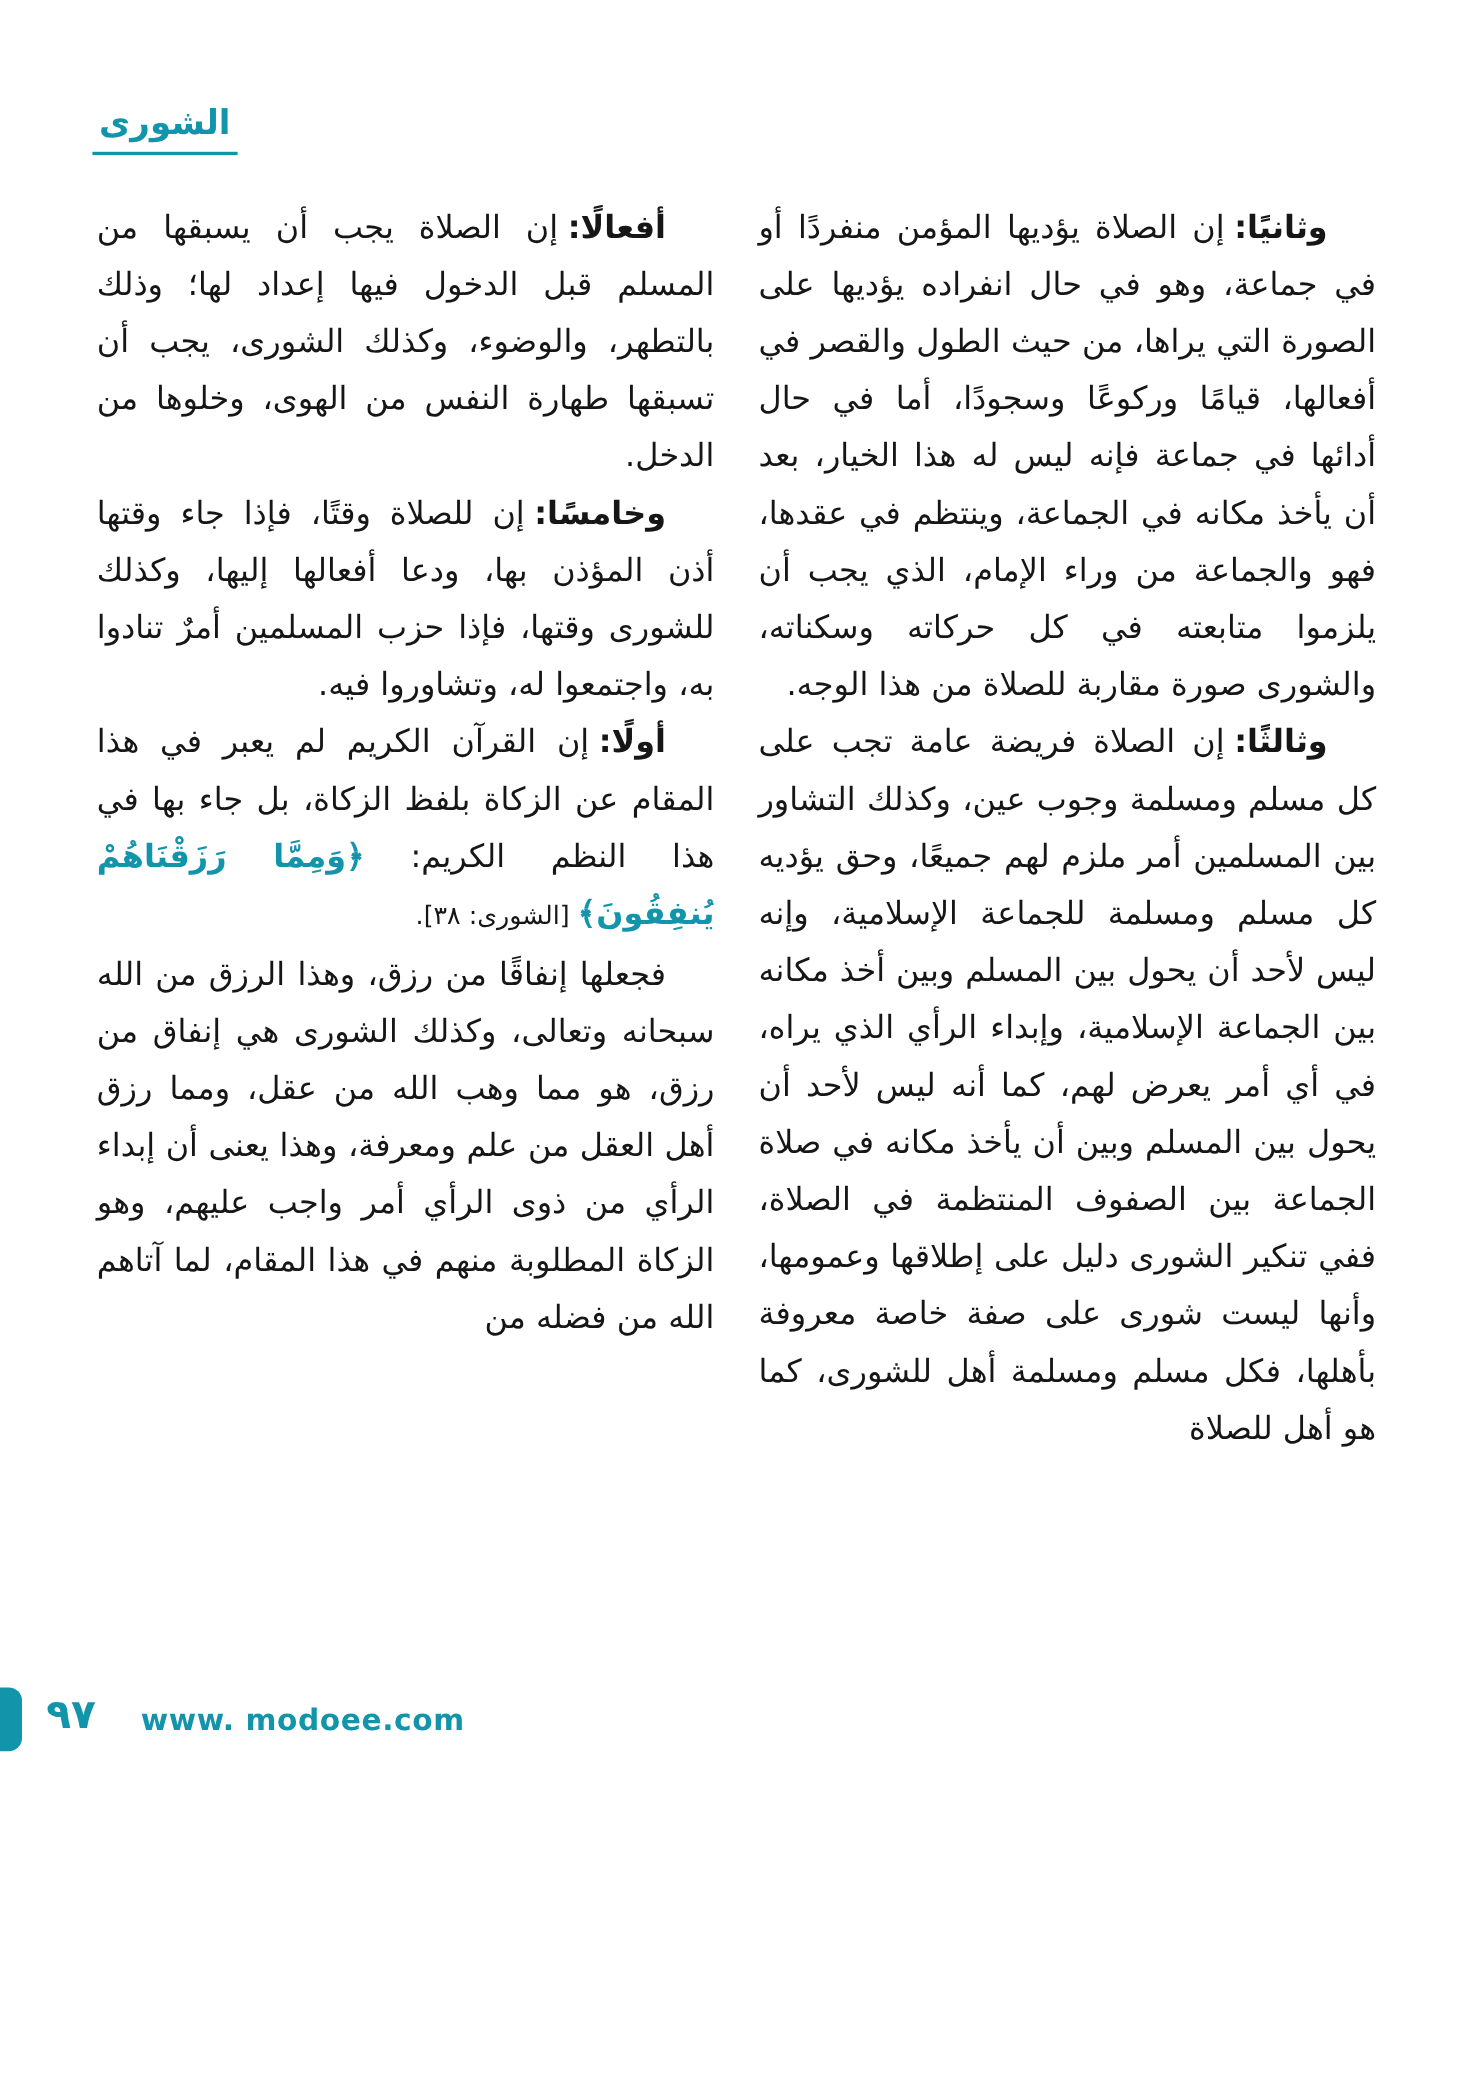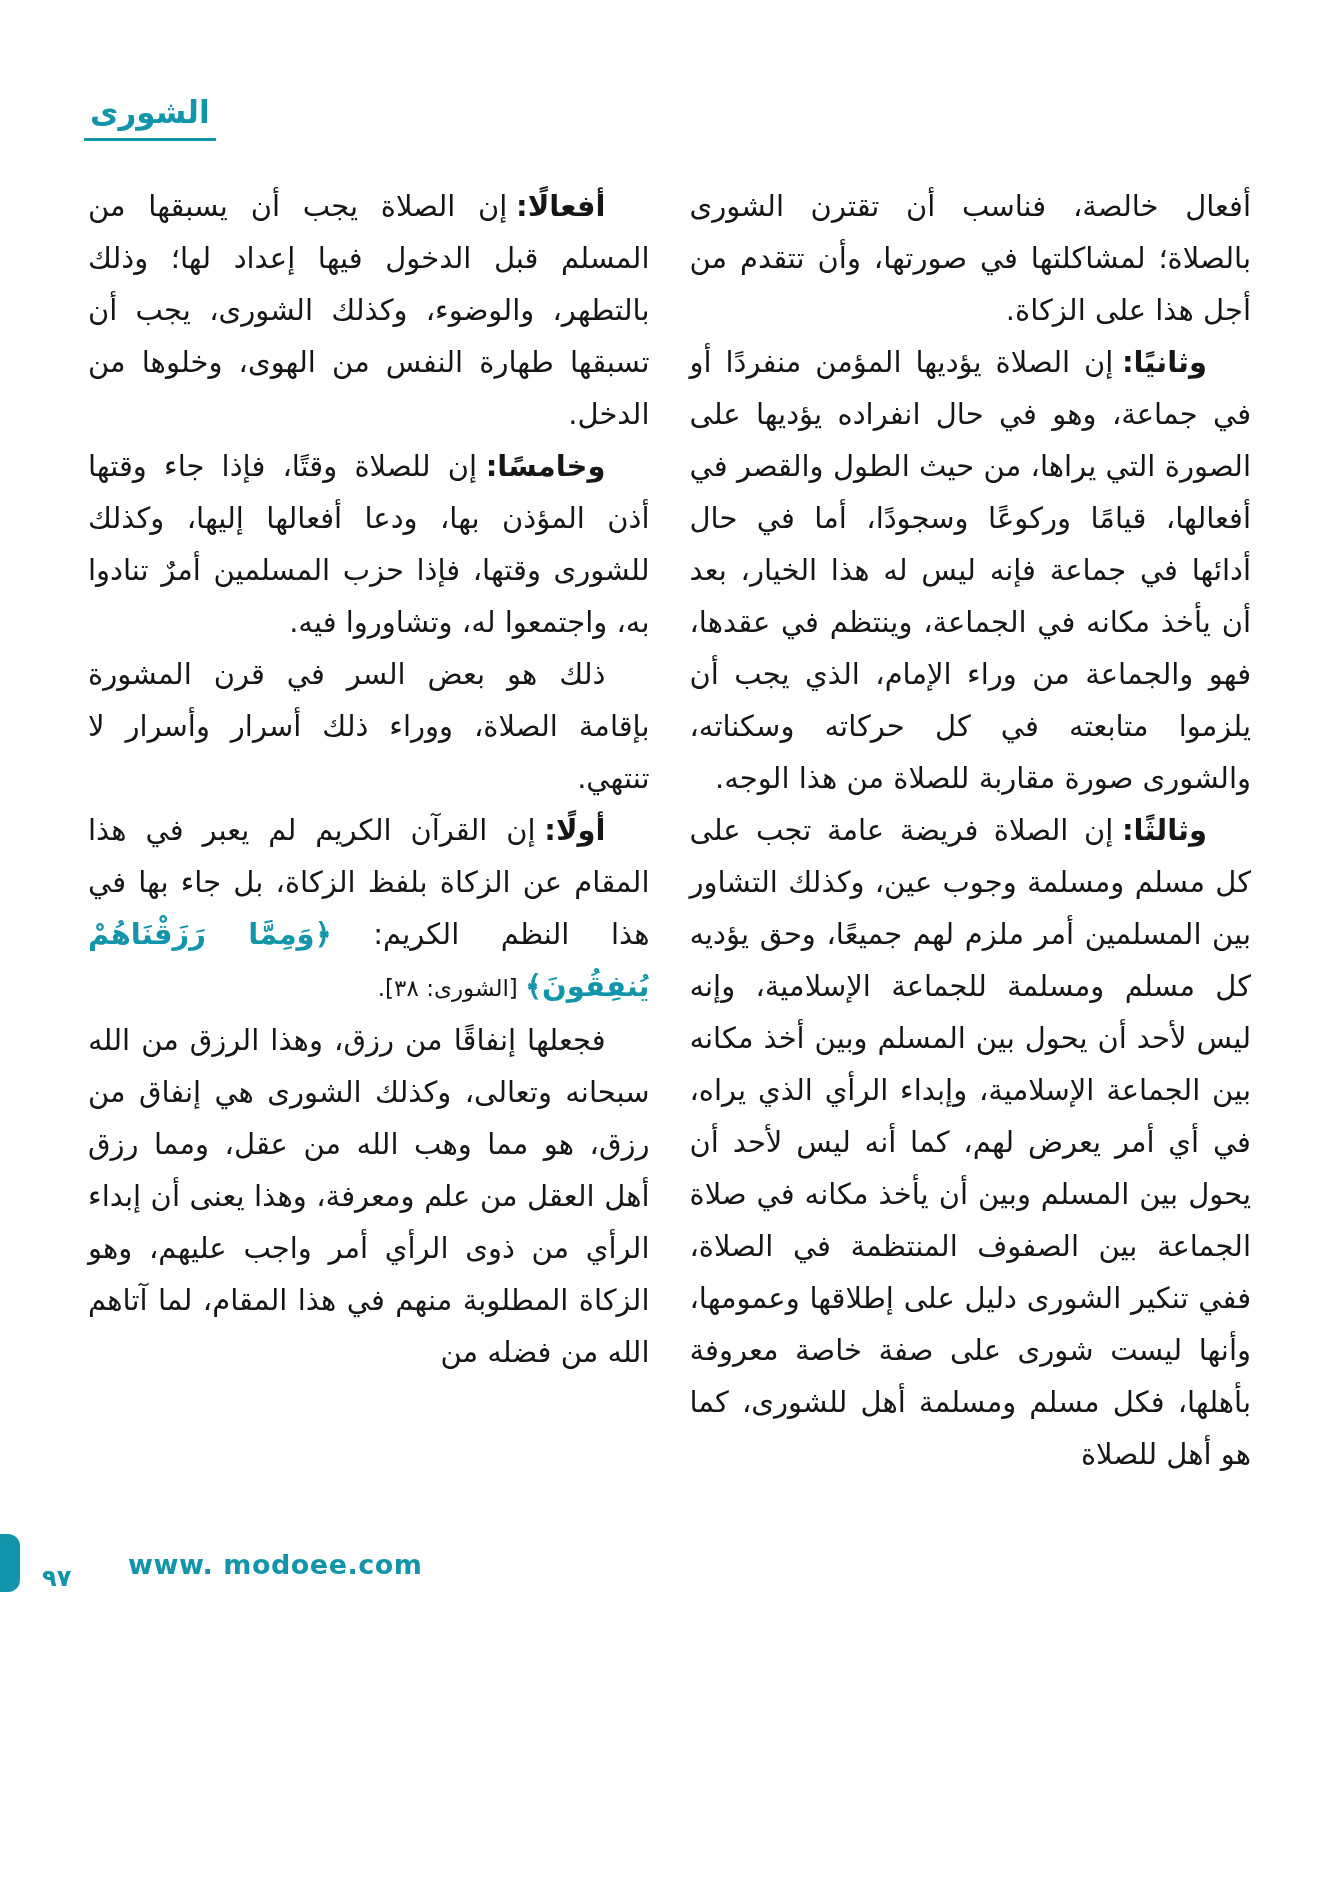--- a/index.html
+++ b/index.html
@@ -28,48 +28,46 @@
   .para.indent { text-indent:44px; }
   .lead { font-weight:bold; margin-inline-end:0.3em; }
   .verse { color:var(--verse); font-weight:bold; }
   .ref { font-size:23px; }
   
   .footer-bar {
     position:absolute; left:0; bottom:34px; width:20px; height:58px;
     background:var(--accent); border-radius:0 12px 12px 0;
   }
   .page-number {
-    position:absolute; left:42px; bottom:34px;
-    color:var(--accent); font-size:24px; font-weight:bold; direction:rtl;
+    position:absolute; left:42px; bottom:46px;
+    color:var(--accent); font-size:37px; font-weight:bold; direction:rtl;
   }
   .website {
     position:absolute; left:128px; bottom:46px;
     color:var(--accent); font-size:27px; font-weight:bold; direction:ltr;
     letter-spacing:0.5px;
   }
 </style>
 </head>
 <body>
 
 <div class="page">
 
   <div class="running-head">الشورى</div>
 
   <main class="columns">
 
     <section class="col">
-      <p class="para"><span>أفعال خالصة، فناسب أن تقترن الشورى بالصلاة؛ لمشاكلتها في صورتها، وأن تتقدم من أجل هذا على الزكاة.</span></p>
       <p class="para indent"><span class="lead">وثانيًا:</span><span>إن الصلاة يؤديها المؤمن منفردًا أو في جماعة، وهو في حال انفراده يؤديها على الصورة التي يراها، من حيث الطول والقصر في أفعالها، قيامًا وركوعًا وسجودًا، أما في حال أدائها في جماعة فإنه ليس له هذا الخيار، بعد أن يأخذ مكانه في الجماعة، وينتظم في عقدها، فهو والجماعة من وراء الإمام، الذي يجب أن يلزموا متابعته في كل حركاته وسكناته، والشورى صورة مقاربة للصلاة من هذا الوجه.</span></p>
       <p class="para indent"><span class="lead">وثالثًا:</span><span>إن الصلاة فريضة عامة تجب على كل مسلم ومسلمة وجوب عين، وكذلك التشاور بين المسلمين أمر ملزم لهم جميعًا، وحق يؤديه كل مسلم ومسلمة للجماعة الإسلامية، وإنه ليس لأحد أن يحول بين المسلم وبين أخذ مكانه بين الجماعة الإسلامية، وإبداء الرأي الذي يراه، في أي أمر يعرض لهم، كما أنه ليس لأحد أن يحول بين المسلم وبين أن يأخذ مكانه في صلاة الجماعة بين الصفوف المنتظمة في الصلاة، ففي تنكير الشورى دليل على إطلاقها وعمومها، وأنها ليست شورى على صفة خاصة معروفة بأهلها، فكل مسلم ومسلمة أهل للشورى، كما هو أهل للصلاة</span></p>
     </section>
 
     <section class="col">
       <p class="para indent"><span class="lead">أفعالًا:</span><span>إن الصلاة يجب أن يسبقها من المسلم قبل الدخول فيها إعداد لها؛ وذلك بالتطهر، والوضوء، وكذلك الشورى، يجب أن تسبقها طهارة النفس من الهوى، وخلوها من الدخل.</span></p>
       <p class="para indent"><span class="lead">وخامسًا:</span><span>إن للصلاة وقتًا، فإذا جاء وقتها أذن المؤذن بها، ودعا أفعالها إليها، وكذلك للشورى وقتها، فإذا حزب المسلمين أمرٌ تنادوا به، واجتمعوا له، وتشاوروا فيه.</span></p>
-      <p class="para indent"><span>ذلك هو بعض السر في قرن المشورة بإقامة الصلاة، ووراء ذلك أسرار وأسرار لا تنتهي.</span></p>
       <p class="para indent"><span class="lead">أولًا:</span><span>إن القرآن الكريم لم يعبر في هذا المقام عن الزكاة بلفظ الزكاة، بل جاء بها في هذا النظم الكريم: </span><span class="verse">﴿وَمِمَّا رَزَقْنَاهُمْ يُنفِقُونَ﴾</span><span class="ref"> [الشورى: ٣٨].</span></p>
       <p class="para indent"><span>فجعلها إنفاقًا من رزق، وهذا الرزق من الله سبحانه وتعالى، وكذلك الشورى هي إنفاق من رزق، هو مما وهب الله من عقل، ومما رزق أهل العقل من علم ومعرفة، وهذا يعنى أن إبداء الرأي من ذوى الرأي أمر واجب عليهم، وهو الزكاة المطلوبة منهم في هذا المقام، لما آتاهم الله من فضله من</span></p>
     </section>
 
   </main>
 
   <div class="footer-bar"></div>
   <div class="page-number">٩٧</div>
   <div class="website">www. modoee.com</div>
 

